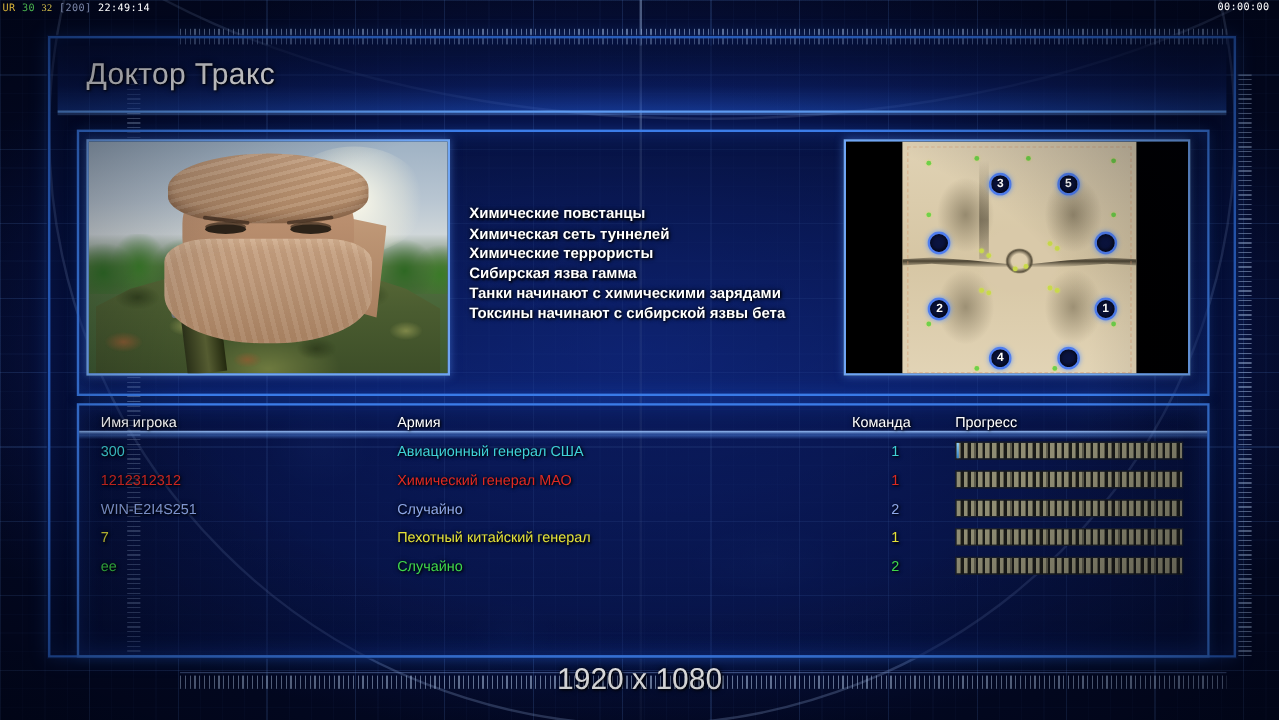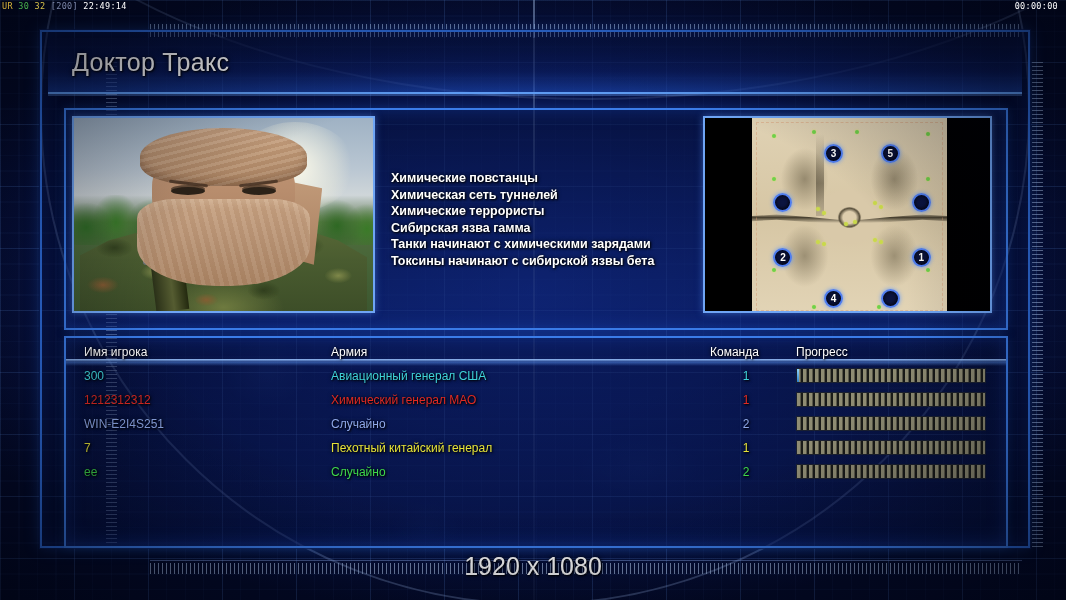--- a/index.html
+++ b/index.html
@@ -60,21 +60,21 @@
       rgba(190,215,255,.58) 0 1px, transparent 1px 4px);
   }
   .ruler-line{ position:absolute; background:rgba(150,185,255,.45); }
 
   
   .topbar{ position:absolute; left:0; top:0; width:1066px; height:13px; z-index:30;
     font-family:"DejaVu Sans Mono", monospace; font-size:8.5px; line-height:13px;
     letter-spacing:.3px; white-space:nowrap; }
   .topbar .tl{ position:absolute; left:2px; top:0; }
   .topbar .tr{ position:absolute; right:8px; top:0; color:#fff; }
-  .fps-a{ color:#d9b43a; } .fps-b{ color:#49b24e; } .fps-c{ color:#d7c14b; }
+  .fps-a{ color:#d9b43a; } .fps-b{ color:#49b24e; } .fps-c{ color:#d7c14b;font-family:Liberation Serif, serif; }
   .fps-d{ color:#7b86a8; } .fps-t{ color:#ffffff;text-align:center; }
 
   
   .outer-frame{ position:absolute; left:40px; top:30px; width:990px; height:518px;
     border:2px solid #2f6fe0; background:rgba(3,10,42,.34);
     box-shadow:0 0 0 1px rgba(10,30,90,.8), inset 0 0 26px rgba(20,60,170,.35),
                0 0 14px rgba(40,110,230,.35); }
 
   
   .title-band{ position:absolute; left:48px; top:38px; width:974px; height:56px;

